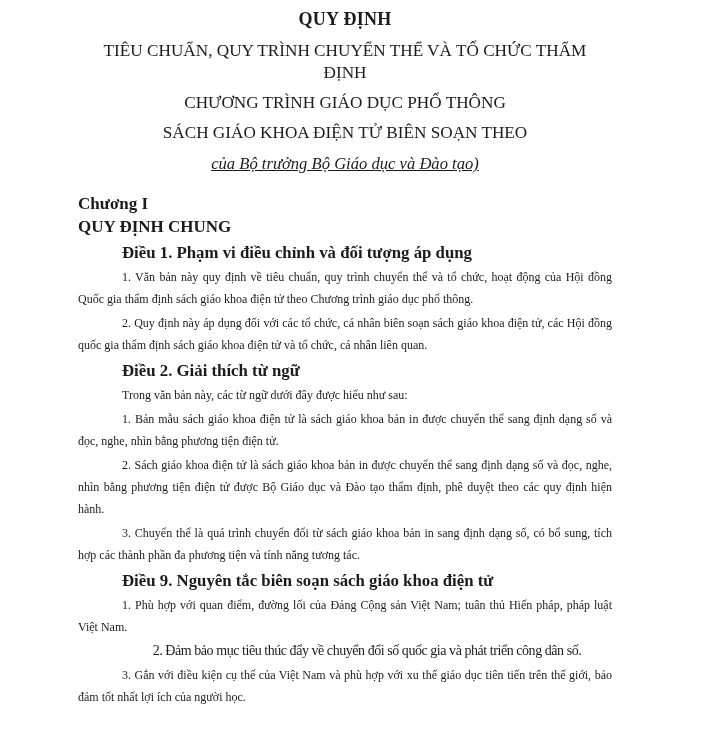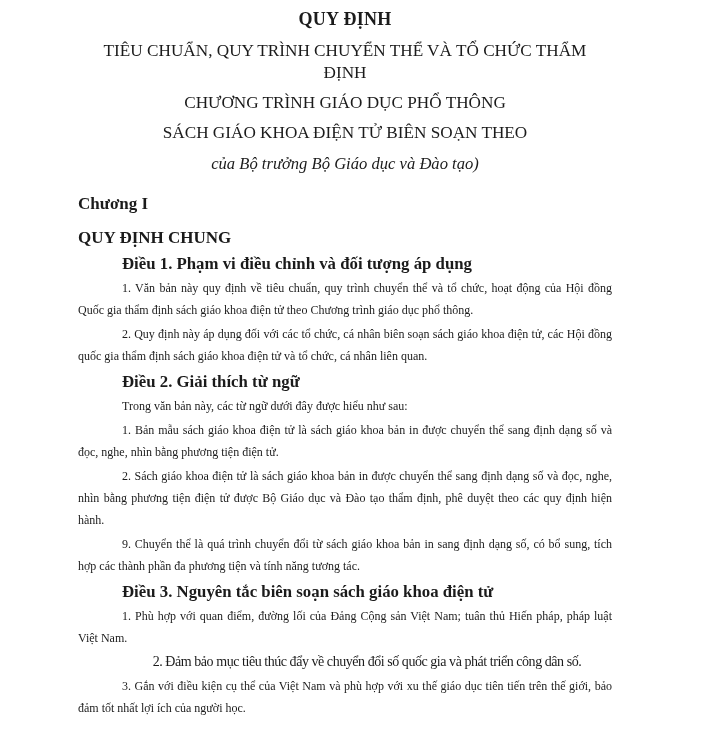--- a/index.html
+++ b/index.html
@@ -70,42 +70,42 @@
 
   <div class="doc-type">QUY ĐỊNH</div>
 
   <div>
     <div class="doc-title">TIÊU CHUẨN, QUY TRÌNH CHUYỂN THỂ VÀ TỔ CHỨC THẨM ĐỊNH</div>
     <div class="doc-title">CHƯƠNG TRÌNH GIÁO DỤC PHỔ THÔNG</div>
     <div class="doc-title">SÁCH GIÁO KHOA ĐIỆN TỬ BIÊN SOẠN THEO</div>
   </div>
 
   <div>
-    <div class="issuance" style="margin-top:6px;">của Bộ trưởng Bộ Giáo dục và Đào tạo)</div>
+    <div class="issuance" style="margin-top:6px;text-decoration:underline;">của Bộ trưởng Bộ Giáo dục và Đào tạo)</div>
   </div>
 
   <div>
     <div class="chapter">Chương I</div>
-    <div class="chapter" style="margin-top:12px;">QUY ĐỊNH CHUNG</div>
+    <div class="chapter" style="margin-top:1px;">QUY ĐỊNH CHUNG</div>
   </div>
 
   <div>
     <div class="article-heading">Điều 1. Phạm vi điều chỉnh và đối tượng áp dụng</div>
     <p class="para">1. Văn bản này quy định về tiêu chuẩn, quy trình chuyển thể và tổ chức, hoạt động của Hội đồng Quốc gia thẩm định sách giáo khoa điện tử theo Chương trình giáo dục phổ thông.</p>
     <p class="para">2. Quy định này áp dụng đối với các tổ chức, cá nhân biên soạn sách giáo khoa điện tử, các Hội đồng quốc gia thẩm định sách giáo khoa điện tử và tổ chức, cá nhân liên quan.</p>
   </div>
 
   <div>
     <div class="article-heading">Điều 2. Giải thích từ ngữ</div>
     <p class="para">Trong văn bản này, các từ ngữ dưới đây được hiểu như sau:</p>
     <p class="para">1. Bản mẫu sách giáo khoa điện tử là sách giáo khoa bản in được chuyển thể sang định dạng số và đọc, nghe, nhìn bằng phương tiện điện tử.</p>
     <p class="para">2. Sách giáo khoa điện tử là sách giáo khoa bản in được chuyển thể sang định dạng số và đọc, nghe, nhìn bằng phương tiện điện tử được Bộ Giáo dục và Đào tạo thẩm định, phê duyệt theo các quy định hiện hành.</p>
-    <p class="para">9. Chuyển thể là quá trình chuyển đổi từ sách giáo khoa bản in sang định dạng số, có bổ sung, tích hợp các thành phần đa phương tiện và tính năng tương tác.</p>
+    <p class="para">3. Chuyển thể là quá trình chuyển đổi từ sách giáo khoa bản in sang định dạng số, có bổ sung, tích hợp các thành phần đa phương tiện và tính năng tương tác.</p>
   </div>
 
   <div>
-    <div class="article-heading">Điều 3. Nguyên tắc biên soạn sách giáo khoa điện tử</div>
+    <div class="article-heading">Điều 9. Nguyên tắc biên soạn sách giáo khoa điện tử</div>
     <p class="para">1. Phù hợp với quan điểm, đường lối của Đảng Cộng sản Việt Nam; tuân thủ Hiến pháp, pháp luật Việt Nam.</p>
     <p class="para condensed">2. Đảm bảo mục tiêu thúc đẩy về chuyển đổi số quốc gia và phát triển công dân số.</p>
     <p class="para">3. Gắn với điều kiện cụ thể của Việt Nam và phù hợp với xu thế giáo dục tiên tiến trên thế giới, bảo đảm tốt nhất lợi ích của người học.</p>
   </div>
 
 </div>
 
 </body></html>

